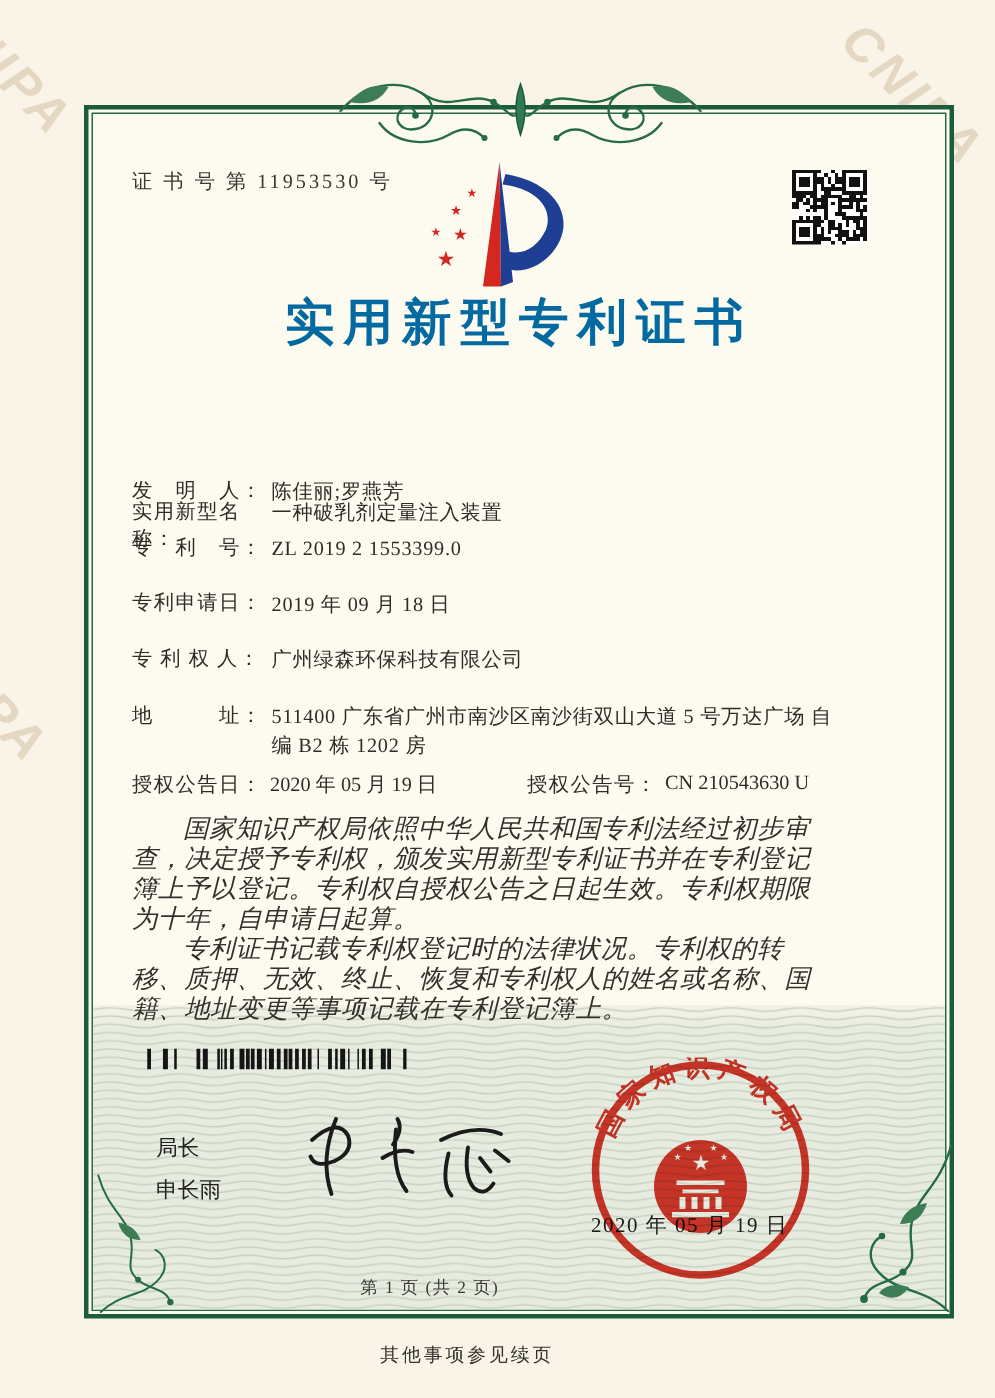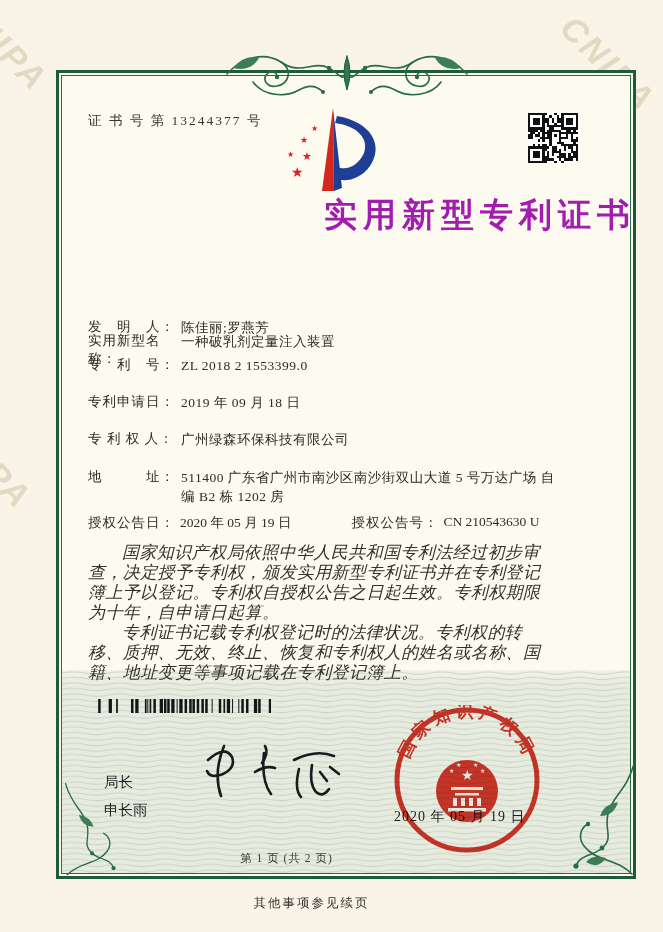--- a/index.html
+++ b/index.html
@@ -27,37 +27,37 @@
     background: linear-gradient(#f4f2e6, #e8ece0 16px, #e7ebdf);
   }
   .band svg { position: absolute; inset: 0; width: 100%; height: 100%; }
   .orn { position: absolute; z-index: 2; }
   .content { position: absolute; z-index: 3; }
 
   .cert-no { left: 88px; top: 112px; font-size: 13.5px; letter-spacing: 2px; color:#3a3733; }
   .logo { left: 271px; top: 103px; }
   .qr { left: 528px; top: 113px; }
   .title {
-    left: 56px; top: 193px; width: 580px; text-align: right;
-    font-size: 33px; font-weight: 700; letter-spacing: 6px; color: #a21caf;
+    left: 56px; top: 193px; width: 580px; text-align: center;
+    font-size: 33px; font-weight: 700; letter-spacing: 6px; color: #0369a1;
   }
   .fields { left: 88px; top: 281px; width: 475px; font-size: 13.5px; }
   .frow { position: absolute; left: 0; width: 100%; }
   .flabel { display: inline-block; width: 93px; letter-spacing: 1px; vertical-align: top; }
   .fvalue { display: inline-block; vertical-align: top; letter-spacing: .5px; line-height: 19px; }
   .fvalue.addr { width: 378px; }
   .flabel2 { display: inline-block; width: 92px; letter-spacing: 1px; vertical-align: top; }
   .fvalue2 { display: inline-block; width: 168px; vertical-align: top; }
   .paras { left: 88px; top: 543px; width: 464px; }
   .paras p {
     font-size: 17px; line-height: 20px; text-indent: 2em;
     font-style: italic; letter-spacing: .4px; color: #33312d;
   }
   .barcode { left: 95px; top: 699px; }
-  .signer { left: 104px; top: 752px; font-size: 14.5px; line-height: 28px; color: #222; font-family: "Liberation Sans", sans-serif; margin-top: 16px; }
+  .signer { left: 104px; top: 752px; font-size: 14.5px; line-height: 28px; color: #222; font-family: "Liberation Sans", sans-serif; }
   .signature { left: 198px; top: 738px; }
   .seal-date { left: 394px; top: 808px; width: 152px; font-size: 14px; letter-spacing: 1px; color: #1d1c1a; z-index: 3; }
   .seal { left: 392px; top: 705px; z-index: 4; opacity: .93; mix-blend-mode: multiply; }
   .page-info { left: 56px; top: 851px; width: 461px; text-align: center; font-size: 11.5px; letter-spacing: 1px; color:#3a3833; }
   .foot-note { left: 0; top: 895px; width: 623px; text-align: center; font-size: 12.5px; letter-spacing: 2px; color: #33312d; }
 </style>
 </head>
 <body>
 
 <div class="page">
@@ -112,21 +112,21 @@
   <svg class="orn" style="left:57px; top:782px;" width="80" height="96" viewBox="0 0 80 116">
     <g transform="translate(80,0) scale(-1,1)" stroke="#256b46" stroke-width="1.6" fill="none" stroke-linecap="round">
       <path d="M78,2 C70,30 56,34 52,52 C48,68 58,76 46,86 C38,94 24,92 20,104"></path>
       <path d="M76,112 C60,96 40,100 28,84 C22,76 24,66 32,62"></path>
       <path d="M62,40 Q48,42 44,54 Q58,54 62,40 Z" fill="#3c7d56" stroke="none"></path>
       <circle cx="46" cy="86" r="2.4" fill="#256b46" stroke="none"></circle>
       <circle cx="20" cy="104" r="2.6" fill="#256b46" stroke="none"></circle>
     </g>
   </svg>
 
-  <div class="content cert-no">证 书 号 第 13244377 号</div>
+  <div class="content cert-no">证 书 号 第 11953530 号</div>
 
   <svg class="content logo" width="118" height="92" viewBox="0 0 118 92">
     <polygon points="62,5 51,88 63,88" fill="#d42720"></polygon>
     <polygon points="62,5 63,88 71,85" fill="#1e3f94"></polygon>
     <path d="M66,13 C101,19 113,43 99,63 C89,77 73,80 64,75 L64,63 C75,69 87,63 93,50 C98,36 87,23 64,20 Z" fill="#1e3f94"></path>
     <g fill="#d42720" font-family="'DejaVu Sans', sans-serif">
       <text x="40" y="28" font-size="8">★</text>
       <text x="29" y="40" font-size="9">★</text>
       <text x="16" y="54" font-size="8">★</text>
       <text x="31" y="57" font-size="11">★</text>
@@ -306,21 +306,21 @@
   <div class="content title">实用新型专利证书</div>
 
   <div class="content fields">
     <div class="frow" style="top:11px;margin-top:40px;">
       <span class="flabel">实用新型名称：</span><span class="fvalue">一种破乳剂定量注入装置</span>
     </div>
     <div class="frow" style="top:37px;">
       <span class="flabel">发　明　人：</span><span class="fvalue">陈佳丽;罗燕芳</span>
     </div>
     <div class="frow" style="top:75px;">
-      <span class="flabel">专　利　号：</span><span class="fvalue">ZL 2018 2 1553399.0</span>
+      <span class="flabel">专　利　号：</span><span class="fvalue">ZL 2019 2 1553399.0</span>
     </div>
     <div class="frow" style="top:112px;">
       <span class="flabel">专利申请日：</span><span class="fvalue">2019 年 09 月 18 日</span>
     </div>
     <div class="frow" style="top:149px;">
       <span class="flabel">专 利 权 人：</span><span class="fvalue">广州绿森环保科技有限公司</span>
     </div>
     <div class="frow" style="top:187px;">
       <span class="flabel">地　　　址：</span><span class="fvalue addr">511400 广东省广州市南沙区南沙街双山大道 5 号万达广场 自编 B2 栋 1202 房</span>
     </div>

